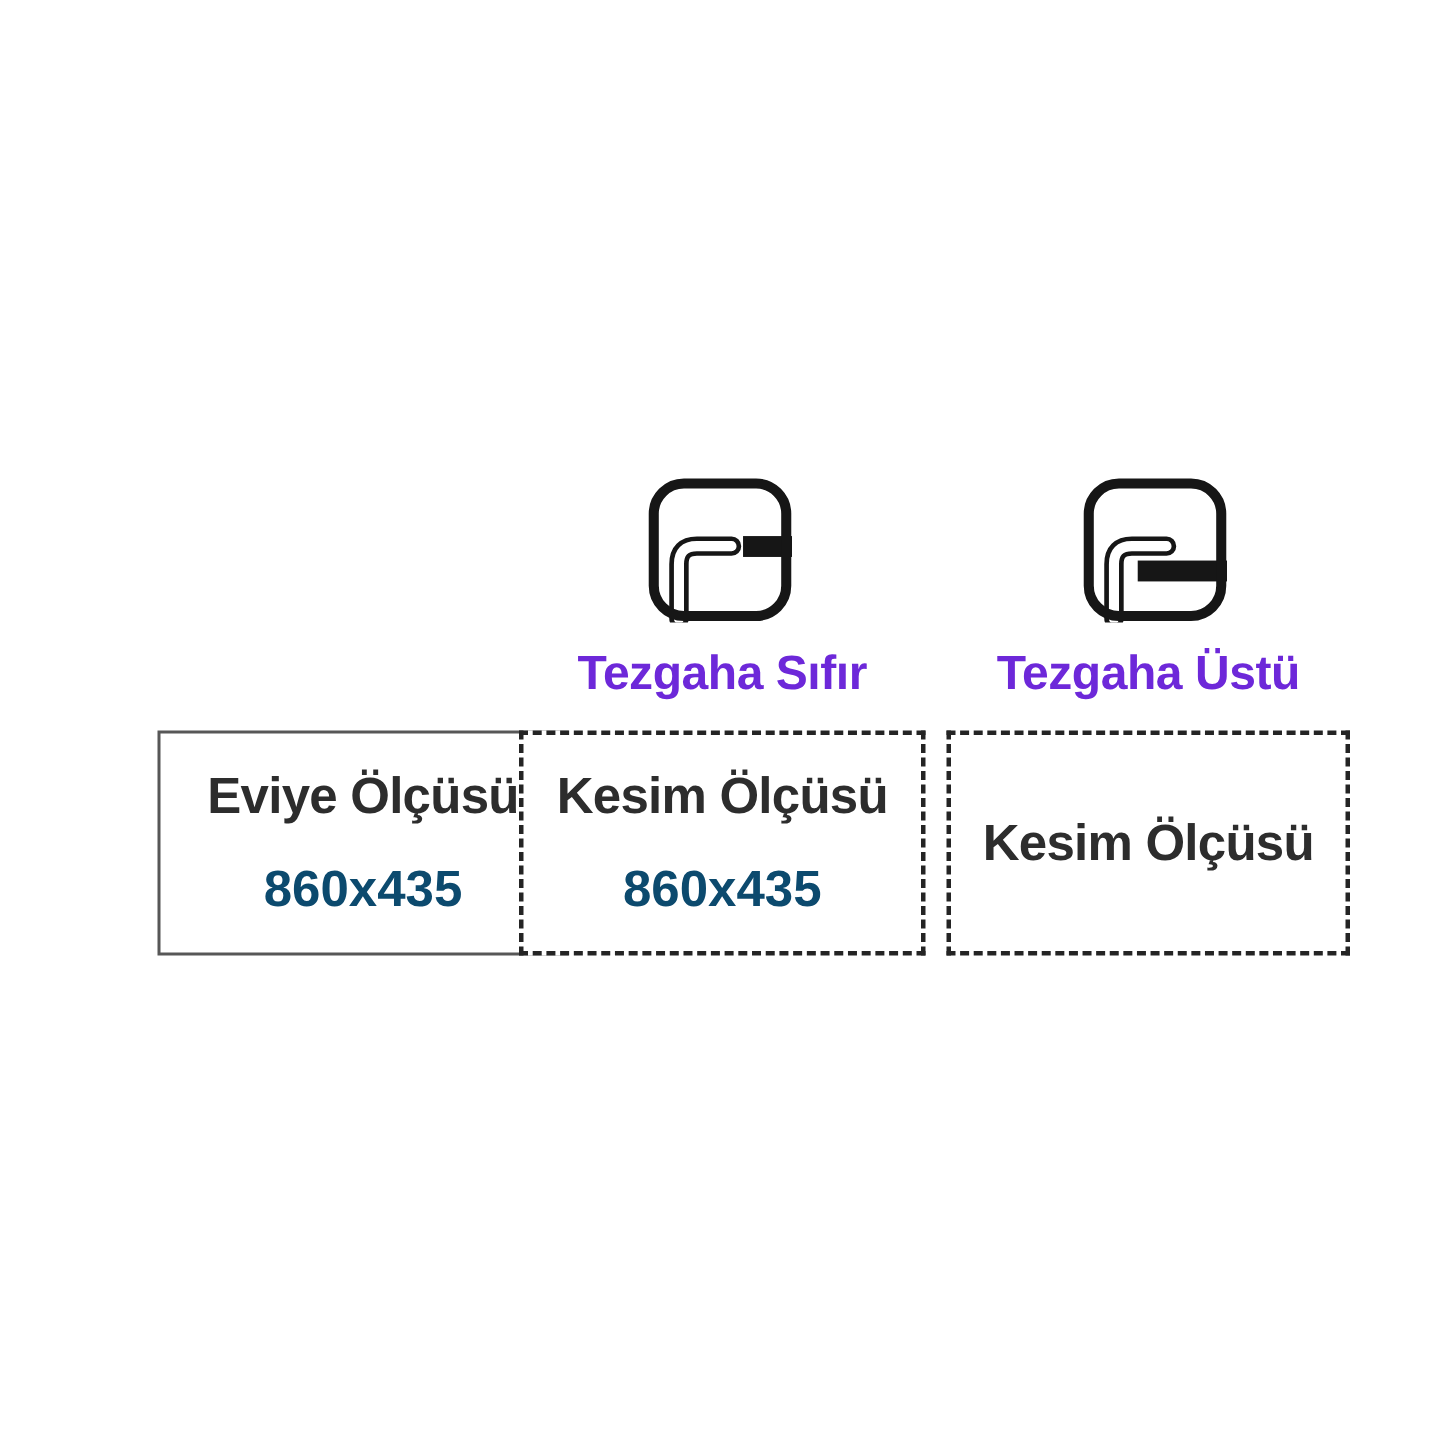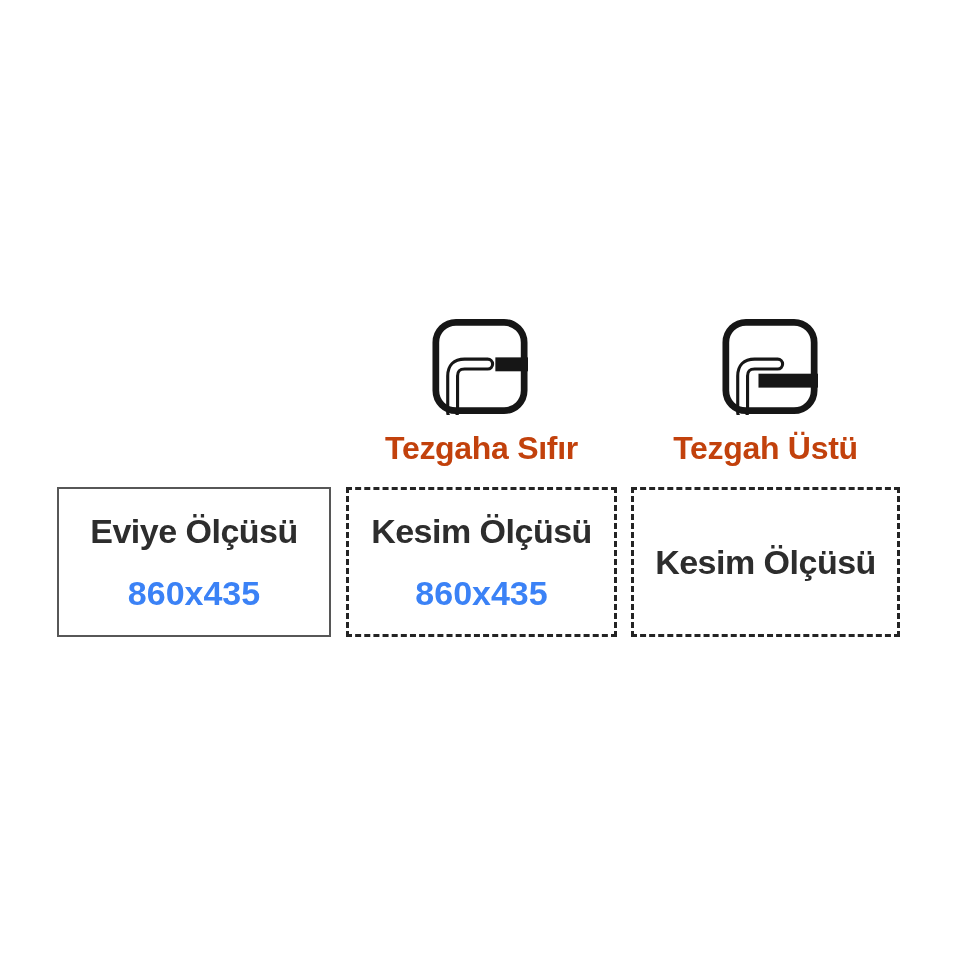--- a/index.html
+++ b/index.html
@@ -33,56 +33,56 @@
 
   .mount-label {
     position: absolute;
     top: 430px;
     height: 36px;
     line-height: 36px;
     text-align: center;
     font-size: 32px;
     font-weight: 700;
     letter-spacing: -0.3px;
-    color: #c2410c;
+    color: #6d28d9;
     white-space: nowrap;
   }
   .label-flush { left: 346px; width: 271px; }
   .label-top   { left: 631px; width: 269px; }
 
   .dim-box {
     position: absolute;
     top: 487px;
     height: 150px;
     box-sizing: border-box;
     display: flex;
     flex-direction: column;
     justify-content: space-evenly;
     align-items: center;
     background: #ffffff;
   }
-  .box-solid  { border: 2px solid #575757; }
+  .box-solid  { border: 2px solid #575757; margin-left: 48px; }
   .box-dashed { border: 3px dashed #242424; }
   .box-1 { left: 57px;  width: 274px; }
   .box-2 { left: 346px; width: 271px; }
   .box-3 { left: 631px; width: 269px; }
 
   .dim-title {
     font-size: 34px;
     font-weight: 700;
     letter-spacing: -0.5px;
     line-height: 40px;
     color: #2d2d2d;
     white-space: nowrap;
   }
   .dim-value {
     font-size: 34px;
     font-weight: 700;
     line-height: 40px;
-    color: #3b82f6;
+    color: #0c4a6e;
     white-space: nowrap;
   }
 </style>
 </head>
 <body>
 
 <div class="canvas">
 
   <div class="mount-icon icon-flush">
     <svg viewBox="0 0 100 100" xmlns="http://www.w3.org/2000/svg">
@@ -99,21 +99,21 @@
       <rect x="4" y="4" width="92" height="92" rx="21" fill="#ffffff"></rect>
       <rect x="38" y="57.5" width="62" height="14.5" fill="#161616"></rect>
       <path d="M21.5 98 L21.5 60 Q21.5 47.5 34 47.5 L58 47.5" fill="none" stroke="#161616" stroke-width="13.5" stroke-linecap="round"></path>
       <path d="M21.5 98 L21.5 60 Q21.5 47.5 34 47.5 L58 47.5" fill="none" stroke="#ffffff" stroke-width="7" stroke-linecap="round"></path>
       <rect x="4" y="4" width="92" height="92" rx="21" fill="none" stroke="#161616" stroke-width="7"></rect>
     </svg>
   </div>
 
   <div class="mount-label label-flush">Tezgaha Sıfır</div>
 
-  <div class="mount-label label-top">Tezgah Üstü</div>
+  <div class="mount-label label-top">Tezgaha Üstü</div>
 
   <div class="dim-box box-solid box-1">
     <div class="dim-title">Eviye Ölçüsü</div>
     <div class="dim-value">860x435</div>
   </div>
 
   <div class="dim-box box-dashed box-2">
     <div class="dim-title">Kesim Ölçüsü</div>
     <div class="dim-value">860x435</div>
   </div>

